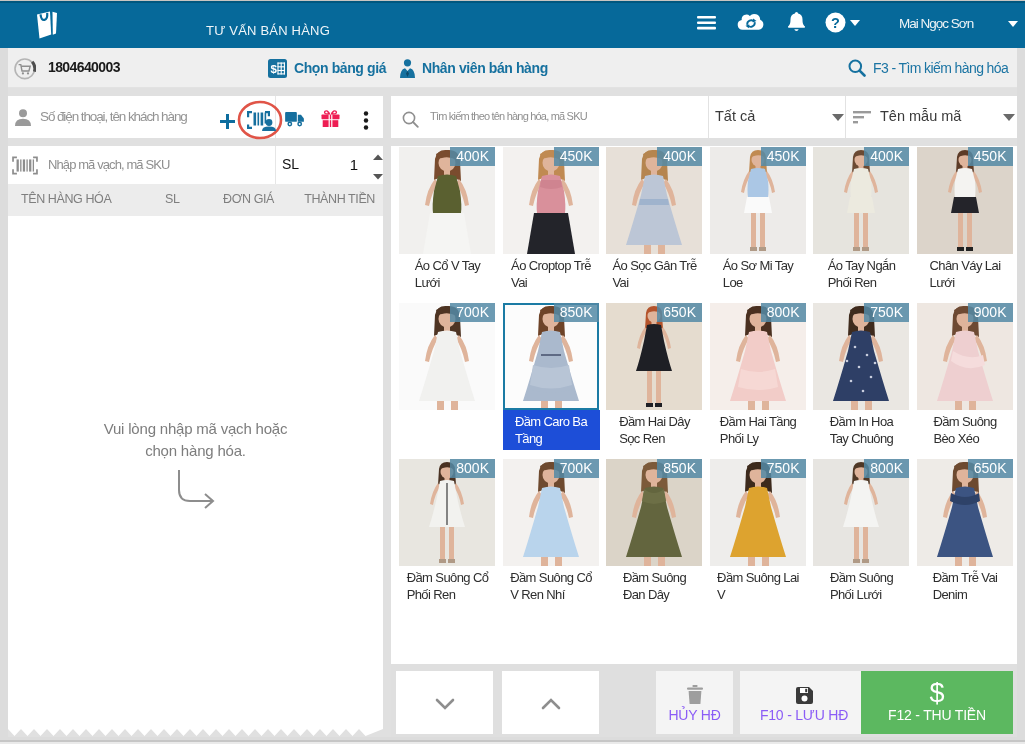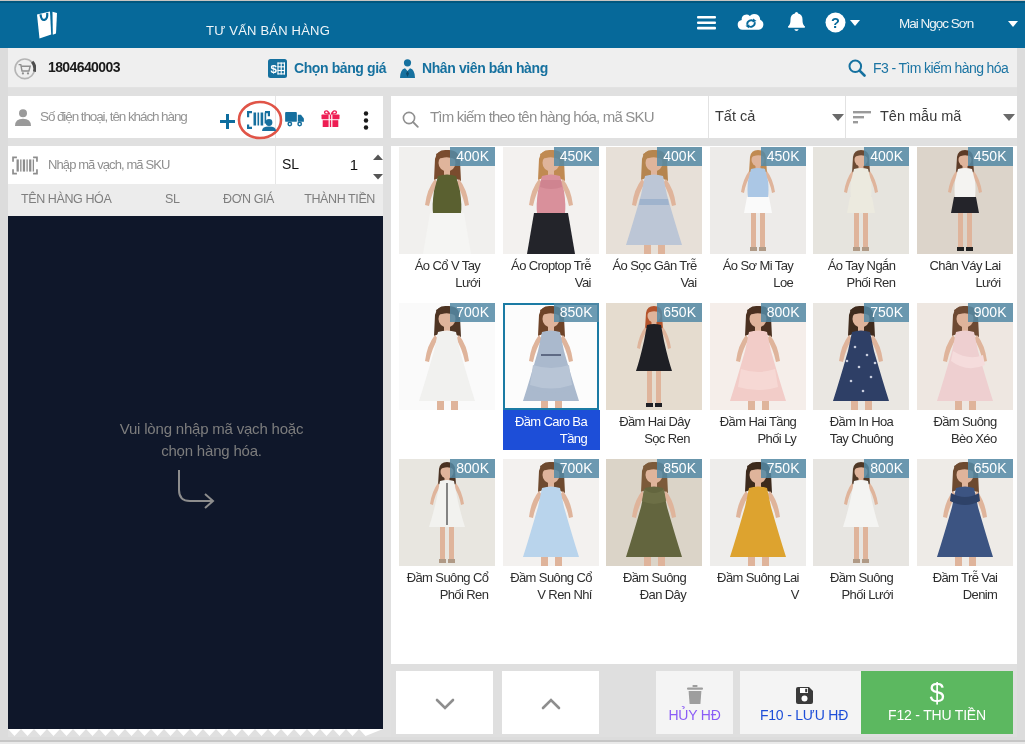--- a/index.html
+++ b/index.html
@@ -19,46 +19,46 @@
 .tb-num { position:absolute; left:48px; top:0; height:40px; line-height:39px; font-size:14px; letter-spacing:-0.6px; font-weight:bold; color:#1a1a1a; }
 .tb-item { position:absolute; top:0; height:40px; display:flex; align-items:center; gap:7px; color:#16719f; font-size:14px; font-weight:bold; letter-spacing:-0.4px; white-space:nowrap; }
 
 
 .frame-l { position:absolute; left:0; top:48px; width:8px; height:696px; background:#dcdcdc; }
 .frame-r { position:absolute; left:1017px; top:48px; width:8px; height:696px; background:#dcdcdc; }
 .frame-b { position:absolute; left:0; top:737px; width:1025px; height:7px; background:linear-gradient(180deg,#dcdcdc 0 3px,#c6c6c6 3px 5px,#eaeaea 5px); }
 
 
 .lrow1 { position:absolute; left:8px; top:96px; width:375px; height:42px; background:#fff; }
-.lmain { position:absolute; left:8px; top:146px; width:375px; height:583px; background:#0f172a; }
+.lmain { position:absolute; left:8px; top:146px; width:375px; height:583px; background:#ffffff; }
 .lzig { position:absolute; left:8px; top:729px; width:375px; height:7px; line-height:0; }
 .cust-ph { position:absolute; left:32px; top:0; height:32px; line-height:41px; color:#949494; font-size:13.5px; letter-spacing:-1.1px; white-space:nowrap; }
 .lsep { position:absolute; left:267px; top:0; width:1px; height:42px; background:#e6e6e6; }
 .brow { position:absolute; left:0; top:0; width:375px; height:38px; background:#fff; }
 .brow .ph { position:absolute; left:40px; top:0; height:38px; line-height:37px; color:#8f8f8f; font-size:13px; letter-spacing:-0.9px; white-space:nowrap; }
 .brow .vs { position:absolute; left:267px; top:0; width:1px; height:38px; background:#e6e6e6; }
 .sl-lab { position:absolute; left:274px; top:0; height:38px; line-height:37px; font-size:14px; color:#111; }
 .sl-val { position:absolute; right:25px; top:0; height:38px; line-height:37px; font-size:15px; color:#111; }
 .spin { position:absolute; left:362px; top:0; width:16px; height:38px; }
 .thead { position:absolute; left:0; top:38px; width:375px; height:32px; background:#ececec; color:#7e7e7e; font-size:12.5px;text-align:right; }
 .thead span { position:absolute; top:0; height:32px; line-height:31px; white-space:nowrap; letter-spacing:-0.4px; }
-.lmsg { position:absolute; left:0; top:272px; width:375px; text-align:center; color:#7d7d7d; font-size:15px; line-height:22px; letter-spacing:-0.2px;margin-left:16px; }
+.lmsg { position:absolute; left:0; top:272px; width:375px; text-align:center; color:#7d7d7d; font-size:15px; line-height:22px; letter-spacing:-0.2px; }
 .larrow { position:absolute; left:160px; top:324px; }
 
 
 .rsearch { position:absolute; left:391px; top:96px; width:626px; height:42px; background:#fff; }
-.rs-ph { position:absolute; left:39px; top:0; height:42px; line-height:41px; color:#8f8f8f; font-size:15px; letter-spacing:-0.8px; white-space:nowrap; }
+.rs-ph { position:absolute; left:39px; top:0; height:42px; line-height:41px; color:#8f8f8f; font-size:11px; letter-spacing:-0.8px; white-space:nowrap; }
 .rs-sep { position:absolute; top:0; width:1px; height:42px; background:#e2e2e2; }
 .rs-txt { position:absolute; top:0; height:42px; line-height:41px; color:#3a3a3a; font-size:14.5px; white-space:nowrap; }
 .rgrid { position:absolute; left:391px; top:146px; width:626px; height:518px; background:#fff; }
 .tile { position:absolute; width:97px; }
 .timg { position:relative; width:96px; height:107px; }
 .timg svg { display:block; }
 .ptag { position:absolute; top:0px; right:0px; background:rgba(84,138,166,0.85); color:#fff; font-size:14px; line-height:18px; padding:0 6px 1px; }
-.tname { width:130px; margin-left:-16.5px; height:40px; margin-top:3px; display:flex; align-items:flex-start; justify-content:center; text-align:right; font-size:13px; letter-spacing:-0.6px; line-height:17px; color:#2e2e2e; white-space:nowrap; }
+.tname { width:130px; margin-left:-16.5px; height:40px; margin-top:3px; display:flex; align-items:flex-start; justify-content:center; text-align:left; font-size:13px; letter-spacing:-0.6px; line-height:17px; color:#2e2e2e; white-space:nowrap; }
 .sel .timg { outline:2px solid #1b7ba4; outline-offset:-2px; }
 .sel .tname { background:#1d4ed8; color:#fff; margin-top:0; padding-top:3px; height:40px; width:97px; margin-left:0; }
 
 
 .bbar { position:absolute; left:391px; top:664px; width:626px; height:73px; background:#dfdfdf; }
 .bbtn { position:absolute; top:7px; height:63px; background:#fff; }
 .abtn { position:absolute; top:7px; height:63px; background:#f4f4f4; display:flex; flex-direction:column; align-items:center; justify-content:center; gap:3px; font-size:14px; letter-spacing:-0.2px; white-space:nowrap; }
 .abtn .ic { height:22px; display:flex; align-items:flex-end; }
 .green { background:#5cb860; color:#fff; }
 .tile:nth-child(1) { left:8.0px; top:1px; }
@@ -712,21 +712,21 @@
         <svg width="16" height="19" viewBox="0 0 16 19">
           <g fill="#9e9e9e">
             <rect x="5.6" y="0" width="4.8" height="2"></rect>
             <rect x="0" y="2.6" width="16" height="2.2" rx="1"></rect>
             <path d="M1.6 6 h12.8 l-1 13 h-10.8 Z"></path>
           </g>
         </svg>
       </div>
     <div>HỦY HĐ</div>
   </div>
-  <div class="abtn" style="left:349px;width:128px;color:#1d4ed8">
+  <div class="abtn" style="left:349px;width:128px;color:#8b5cf6">
     <div class="ic">
         <svg width="17" height="17" viewBox="0 0 17 17">
           <path d="M0 2 a2 2 0 0 1 2-2 H13 L17 4 V15 a2 2 0 0 1 -2 2 H2 a2 2 0 0 1 -2-2 Z" fill="#3a3a3a"></path>
           <rect x="4" y="1" width="8" height="5" fill="#fff"></rect>
           <rect x="9.2" y="1.8" width="2" height="3.4" fill="#3a3a3a"></rect>
           <circle cx="8.5" cy="11.5" r="3" fill="#fff"></circle>
         </svg>
       </div>
     <div>F10 - LƯU HĐ</div>
   </div>

